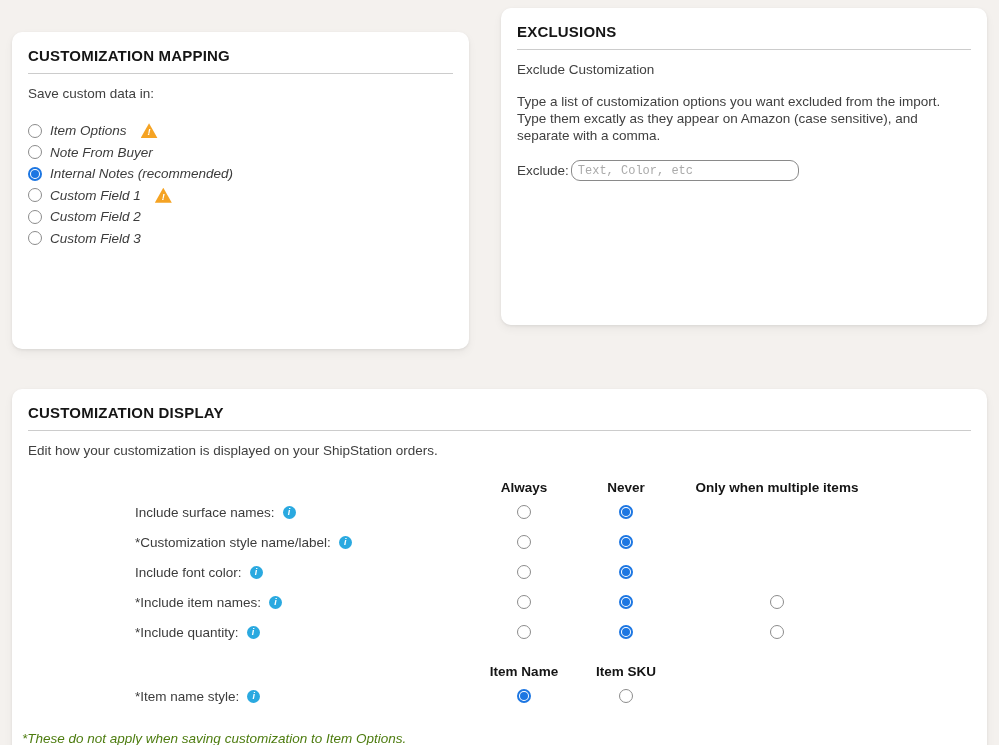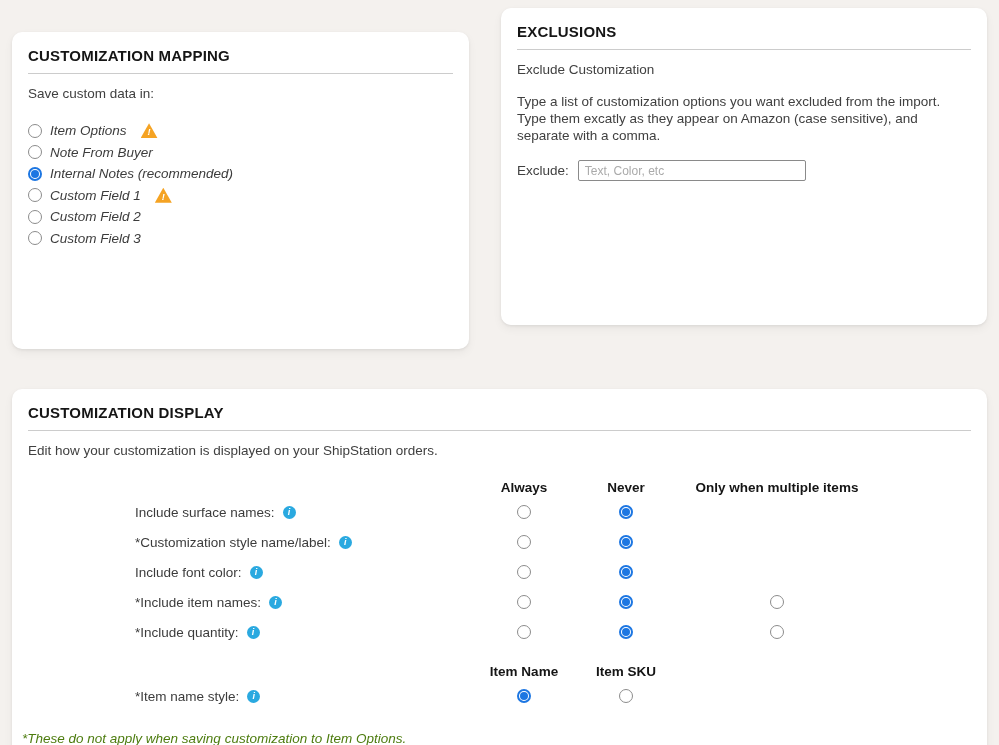--- a/index.html
+++ b/index.html
@@ -67,25 +67,25 @@
   .info {
     width: 13px; height: 13px; border-radius: 50%;
     background: #2aa9e0; color: #fff;
     display: inline-flex; align-items: center; justify-content: center;
     font-size: 9px; font-weight: 700; font-style: italic;
     flex: 0 0 13px; cursor: pointer;
   }
 
   
   .excl-desc { margin: 15px 0 0; }
-  .exclude-row { margin-top: 16px; display: flex; align-items: center; gap: 9px; }
+  .exclude-row { margin-top: 16px; display: flex; align-items: center; gap: 2px; }
   .exclude-input {
     width: 228px; height: 21px;
-    border: 1px solid #8a8a8a; border-radius: 2px;
-    font-family: Liberation Sans, sans-serif;
+    border: 1px solid #8a8a8a; border-radius: 9px;
+    font-family: Liberation Mono, monospace;
     font-size: 12px; padding: 2px 6px; color: #333;
   }
   .exclude-input::placeholder { color: #aaa; }
 
   
   .grid { margin-top: 18px; }
   .grid-row {
     display: grid; grid-template-columns: 445px 102px 102px 200px;
     align-items: center; height: 30px;
   }

